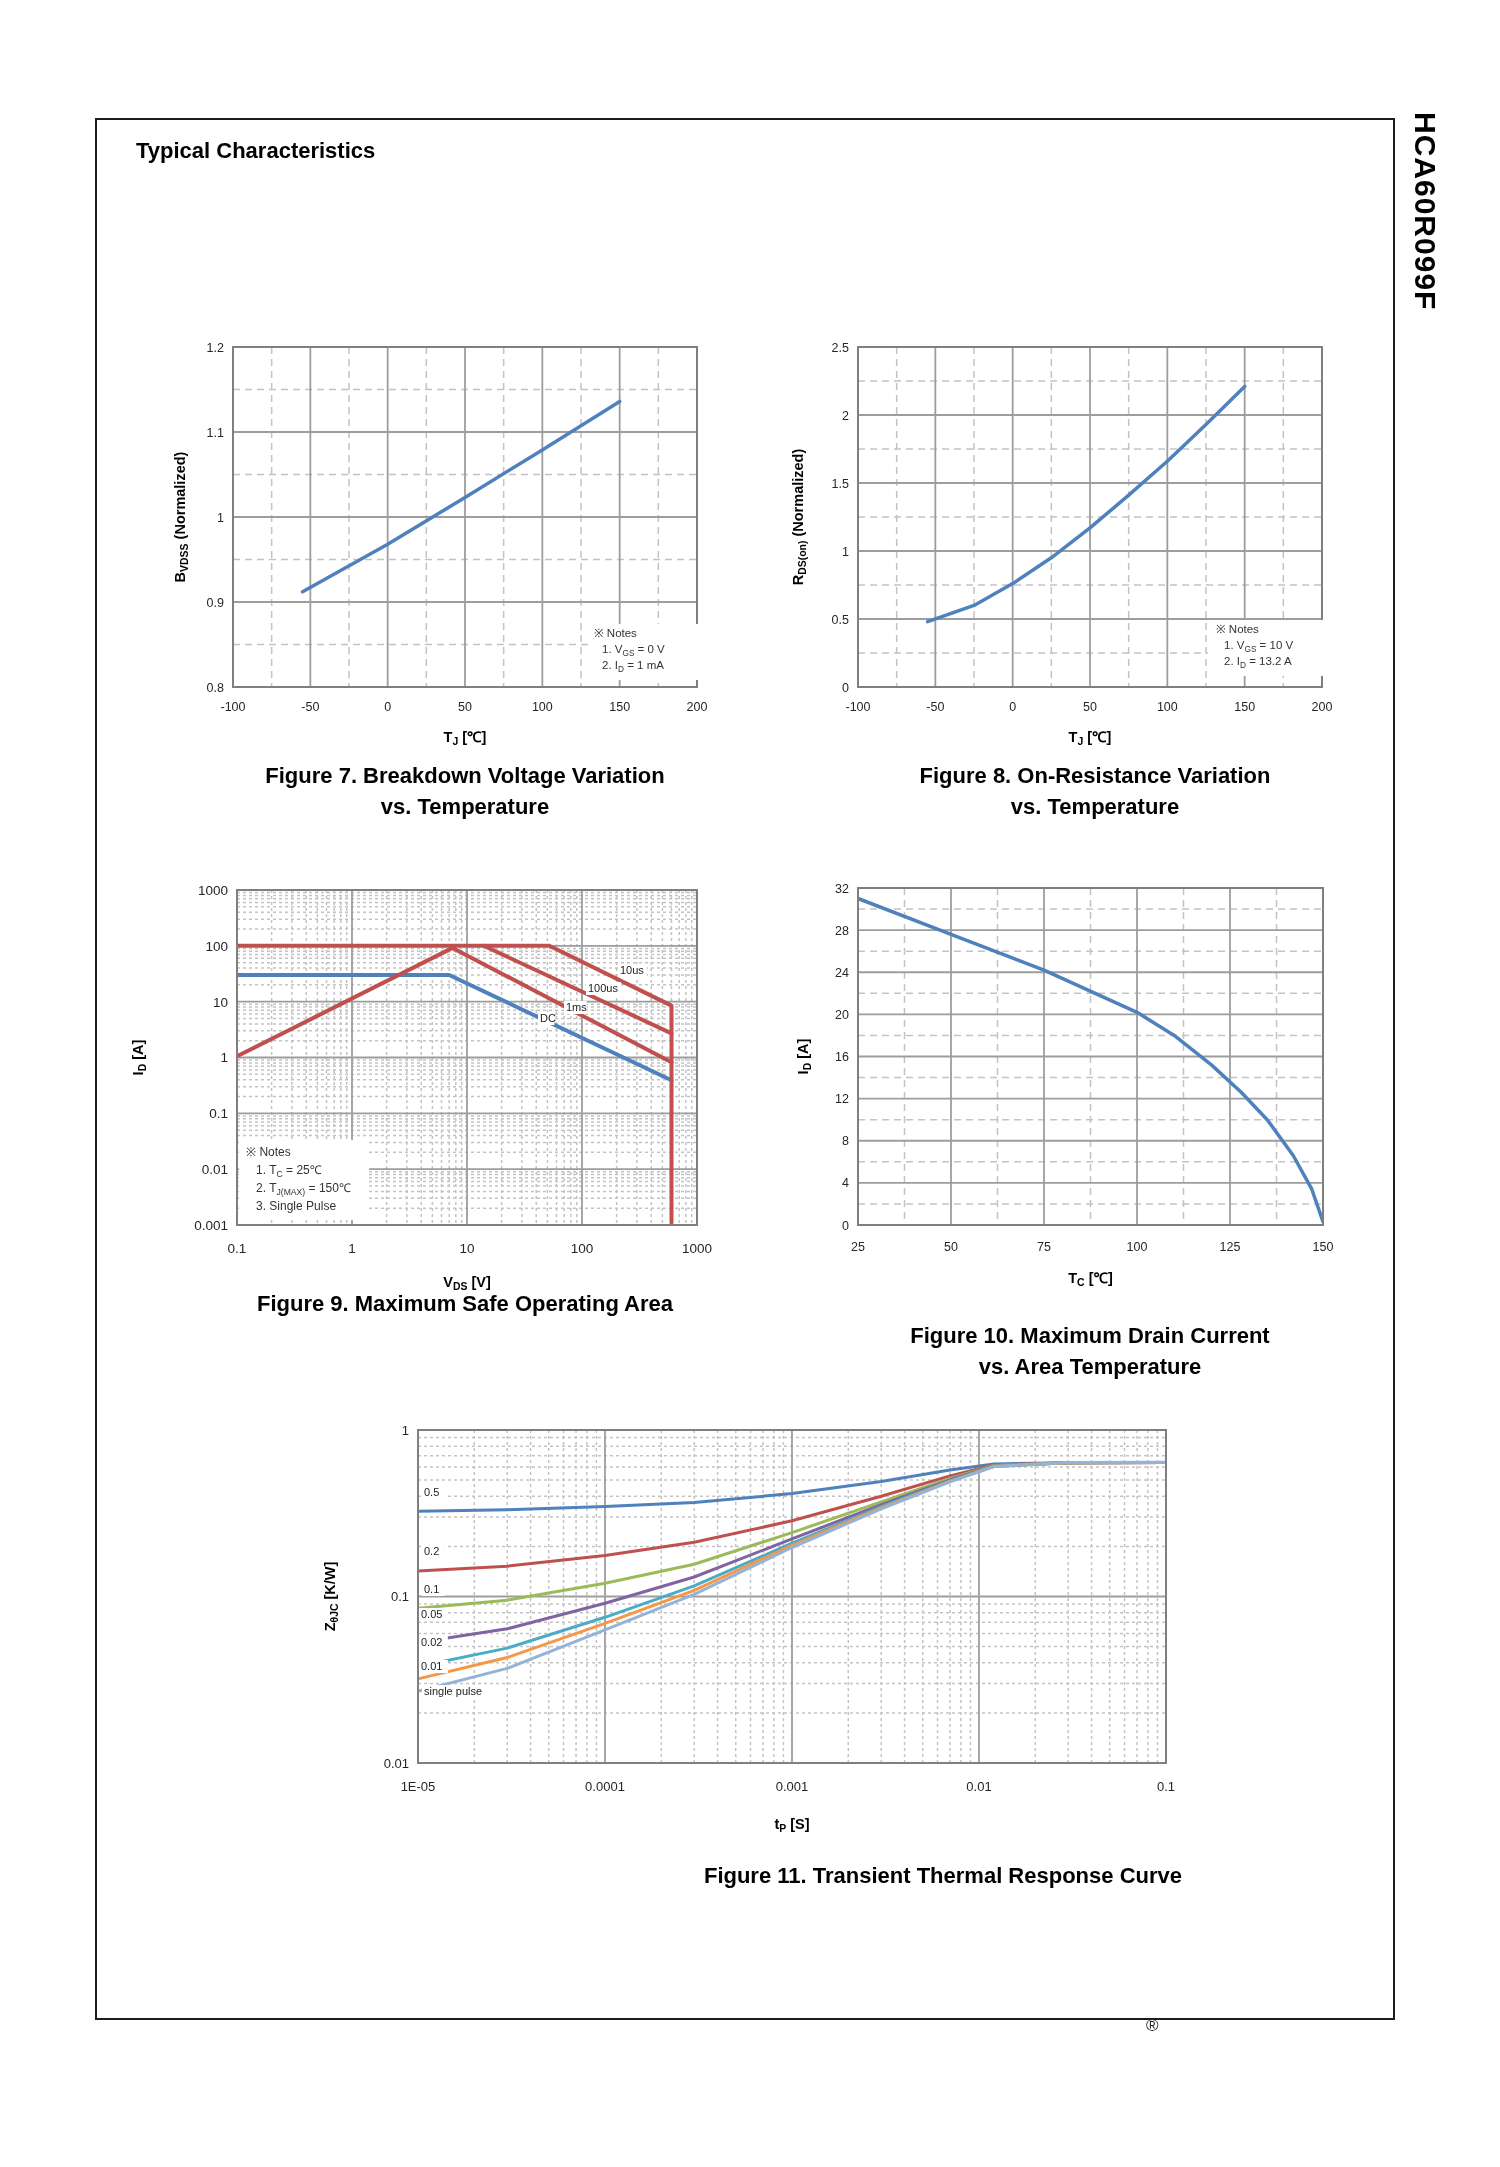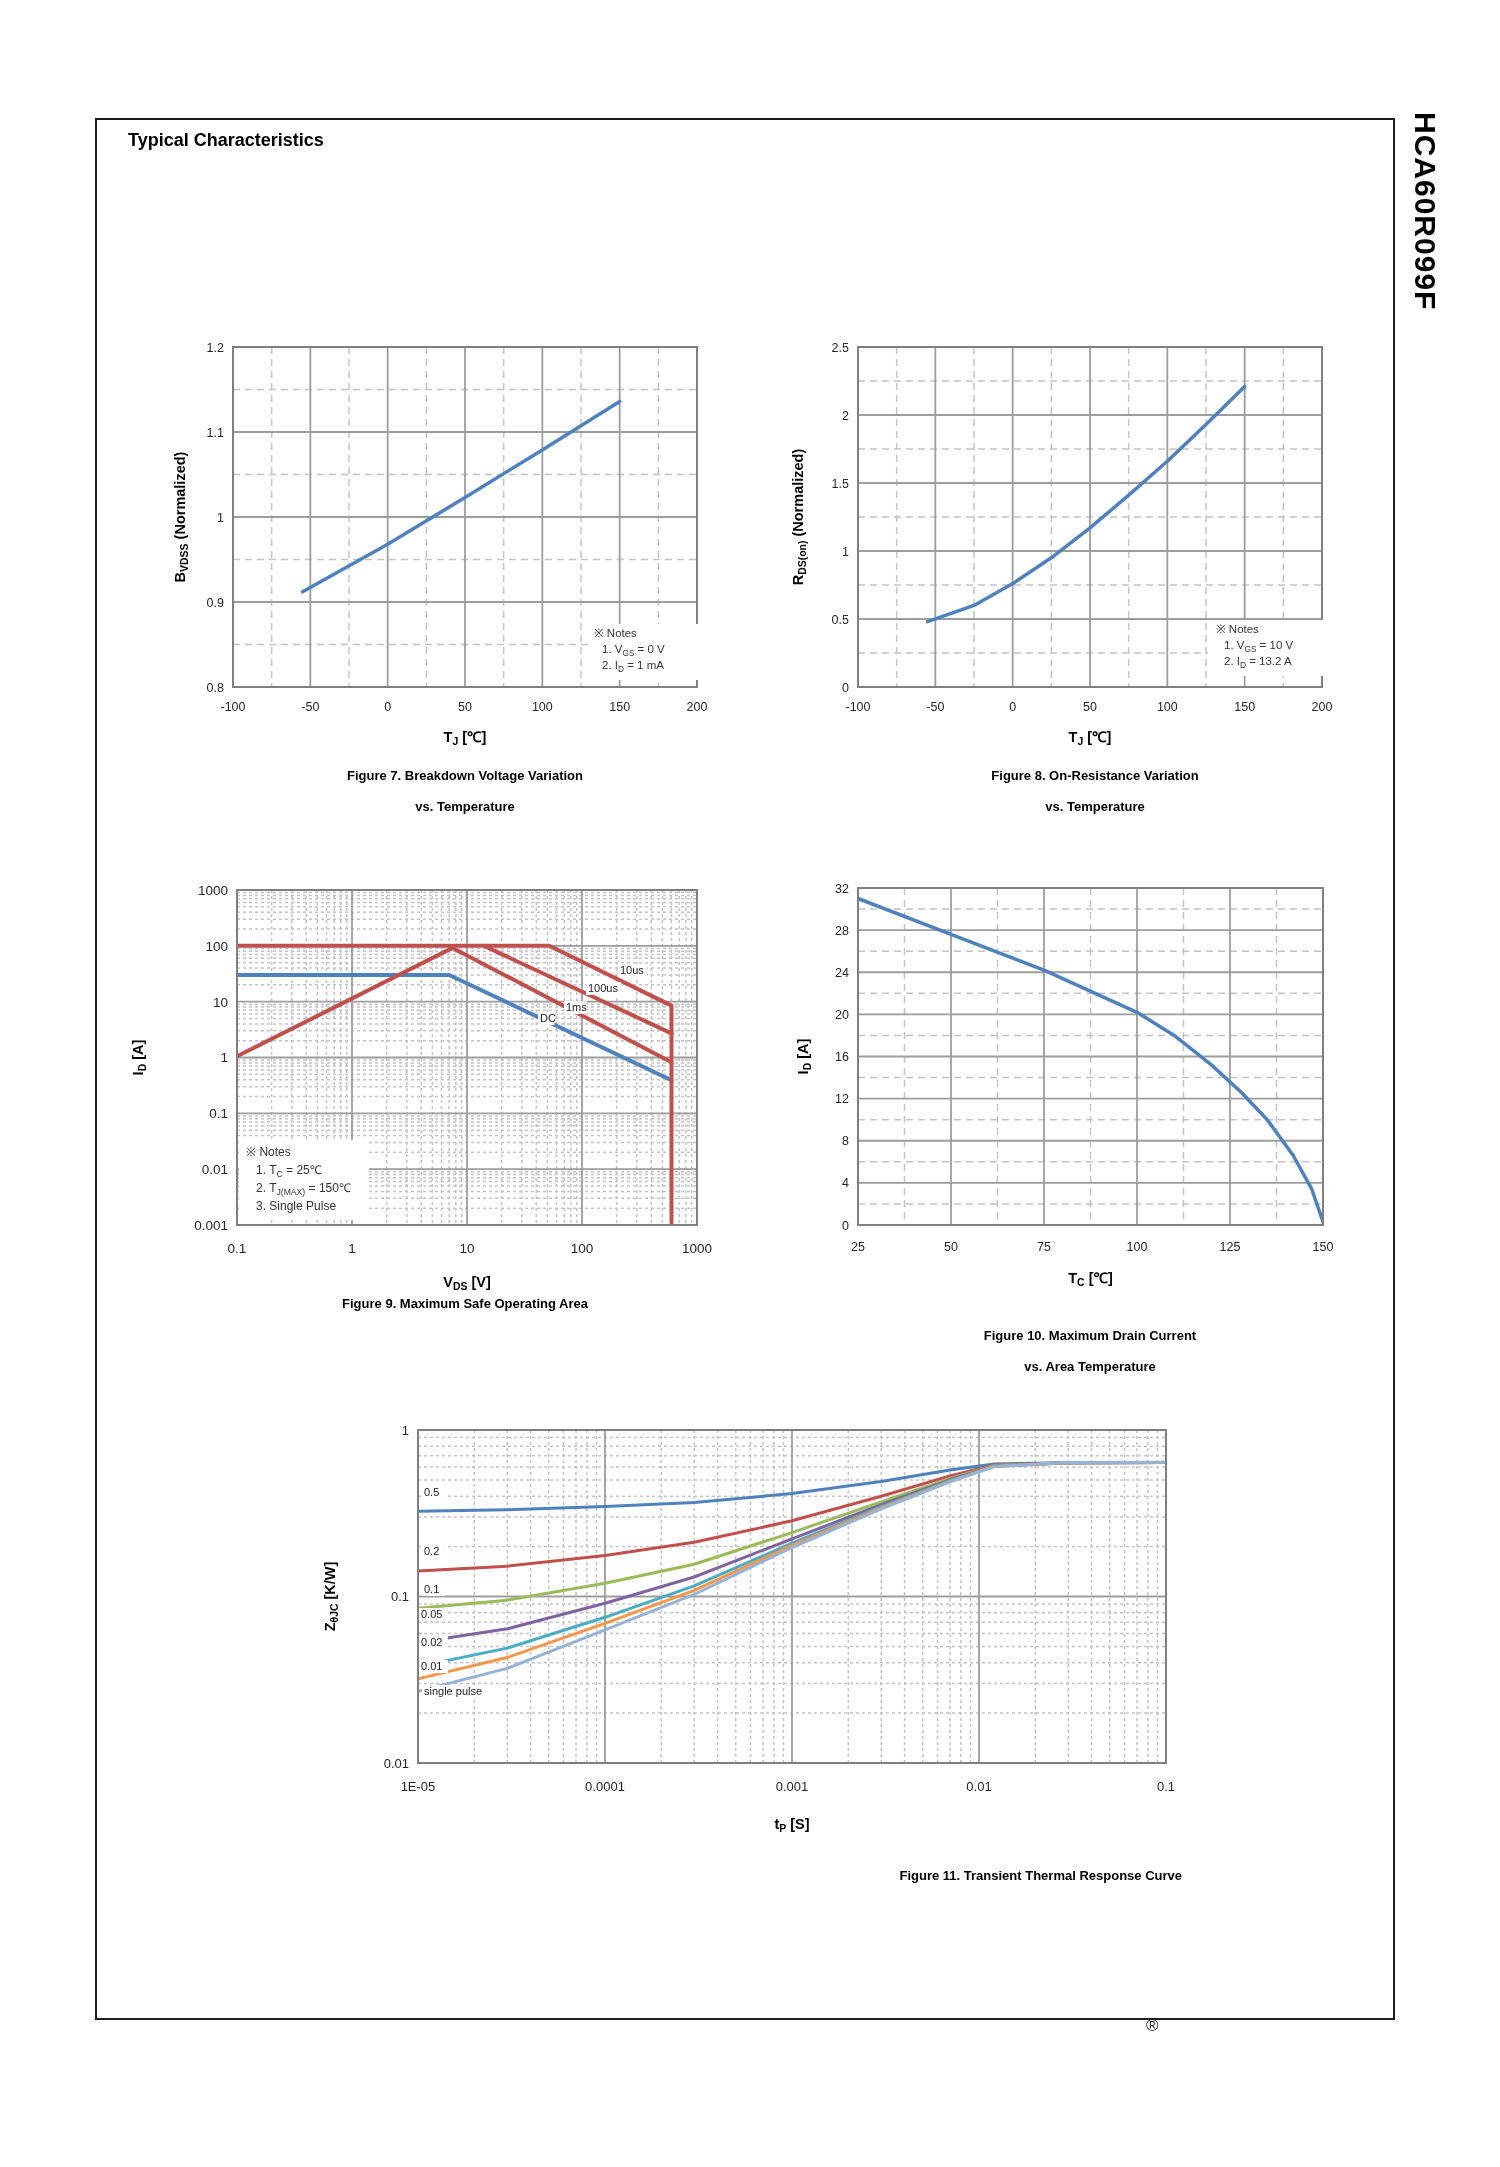--- a/index.html
+++ b/index.html
@@ -1,20 +1,20 @@
 <!DOCTYPE html>
 <html><head>
 <meta charset="utf-8">
 <style>
   html,body{margin:0;padding:0;background:#fff;}
   body{position:relative;width:1500px;height:2167px;font-family:"Liberation Sans",sans-serif;overflow:hidden;}
   .frame{position:absolute;left:95px;top:118px;width:1296px;height:1898px;border:2px solid #1c1c1c;}
-  .title{position:absolute;left:128px;top:130px;font-size:18px;font-weight:bold;color:#000;margin:0;}
+  .title{position:absolute;left:128px;top:130px;font-size:22px;font-weight:bold;color:#000;margin:8px;}
   .partnum{position:absolute;left:1408px;top:112px;writing-mode:vertical-rl;font-size:30px;font-weight:bold;color:#000;letter-spacing:1px;}
-  .cap{position:absolute;text-align:center;font-weight:bold;font-size:13px;line-height:31px;color:#000;}
+  .cap{position:absolute;text-align:center;font-weight:bold;font-size:22px;line-height:31px;color:#000;}
   .cap7{left:180px;top:760px;width:570px;}
   .cap8{left:810px;top:760px;width:570px;text-align:center;}
   .cap9{left:165px;top:1288px;width:600px;}
   .cap10{left:805px;top:1320px;width:570px;}
   .cap11{left:402px;top:1860px;width:780px;text-align:right;}
   .regmark{position:absolute;left:1146px;top:2016px;font-size:17px;color:#222;}
   #charts{position:absolute;left:0;top:0;}
 </style>
 </head>
 <body>

